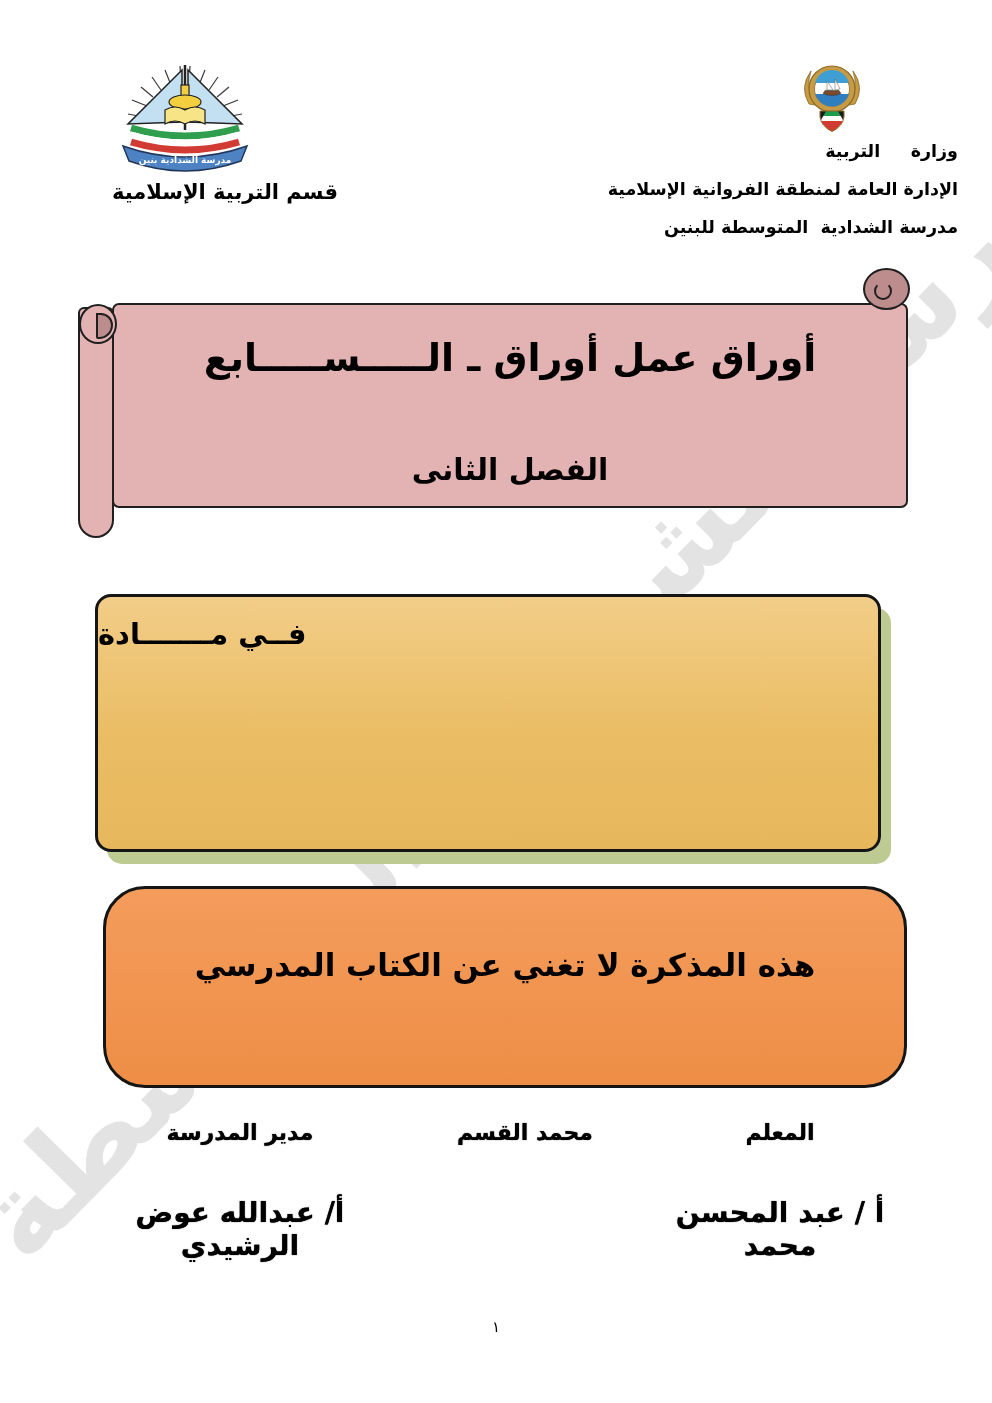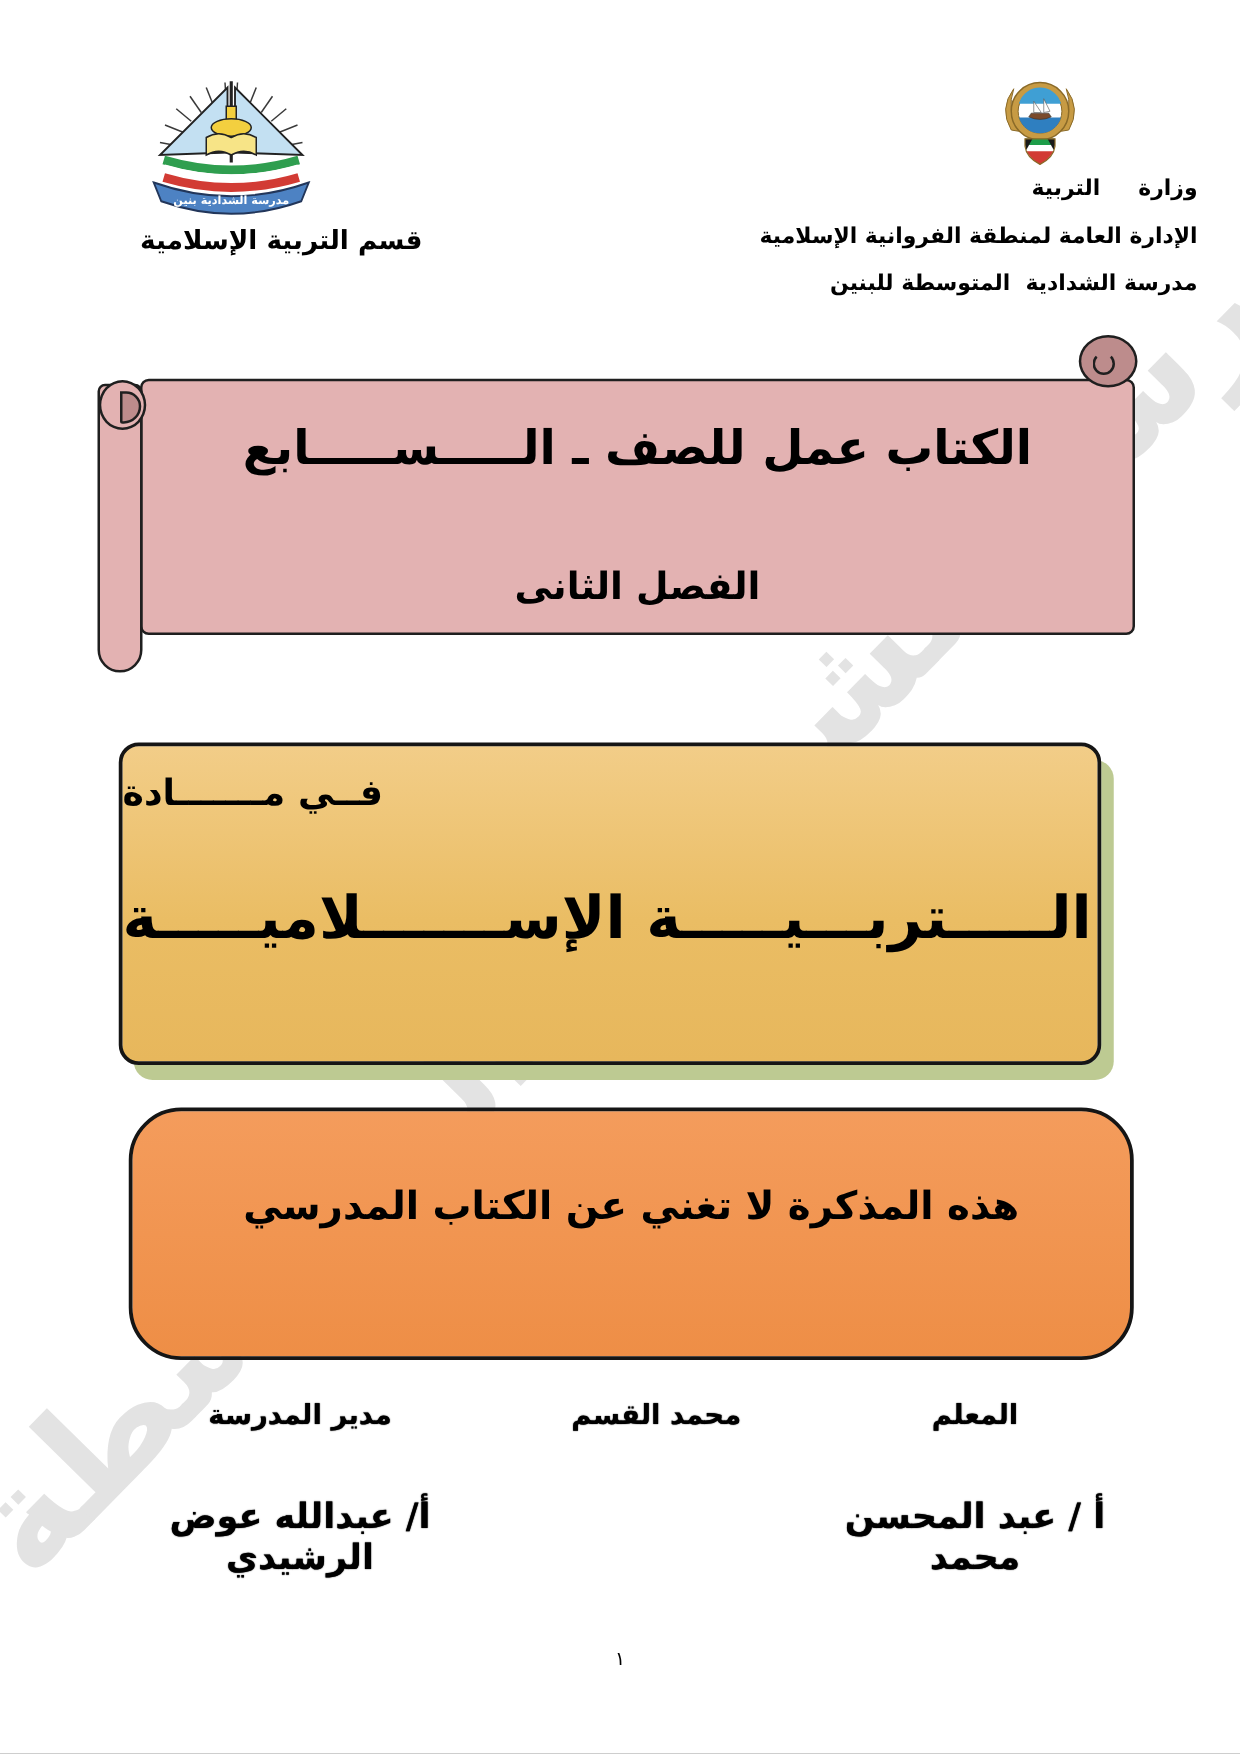--- a/index.html
+++ b/index.html
@@ -135,26 +135,25 @@
 
   <div class="layer scroll-body"></div>
   <div class="layer scroll-roll"></div>
   <div class="layer scroll-curl-left">
     <div class="inner"></div>
   </div>
   <div class="layer scroll-tab"></div>
   <div class="layer scroll-curl-right">
     <div class="spiral"></div>
   </div>
-  <div class="layer scroll-title">الكتاب عمل للصف ـ الـــــســـــابع</div>
+  <div class="layer scroll-title">أوراق عمل أوراق ـ الـــــســـــابع</div>
   <div class="layer scroll-subtitle">الفصل الثانى</div>
 
   <div class="layer subject-box">
     <div class="subject-intro">فــي مـــــــادة</div>
-    <div class="subject-title">الـــــتربـــيـــــة الإســـــــلاميـــــة</div>
   </div>
 
   <div class="layer notice-box">
     <div class="notice-text">هذه المذكرة لا تغني عن الكتاب المدرسي</div>
   </div>
 
   <div class="layer sig-role col-teacher-role">المعلم</div>
   <div class="layer sig-role col-head-role">محمد القسم</div>
   <div class="layer sig-role col-principal-role">مدير المدرسة</div>
 

